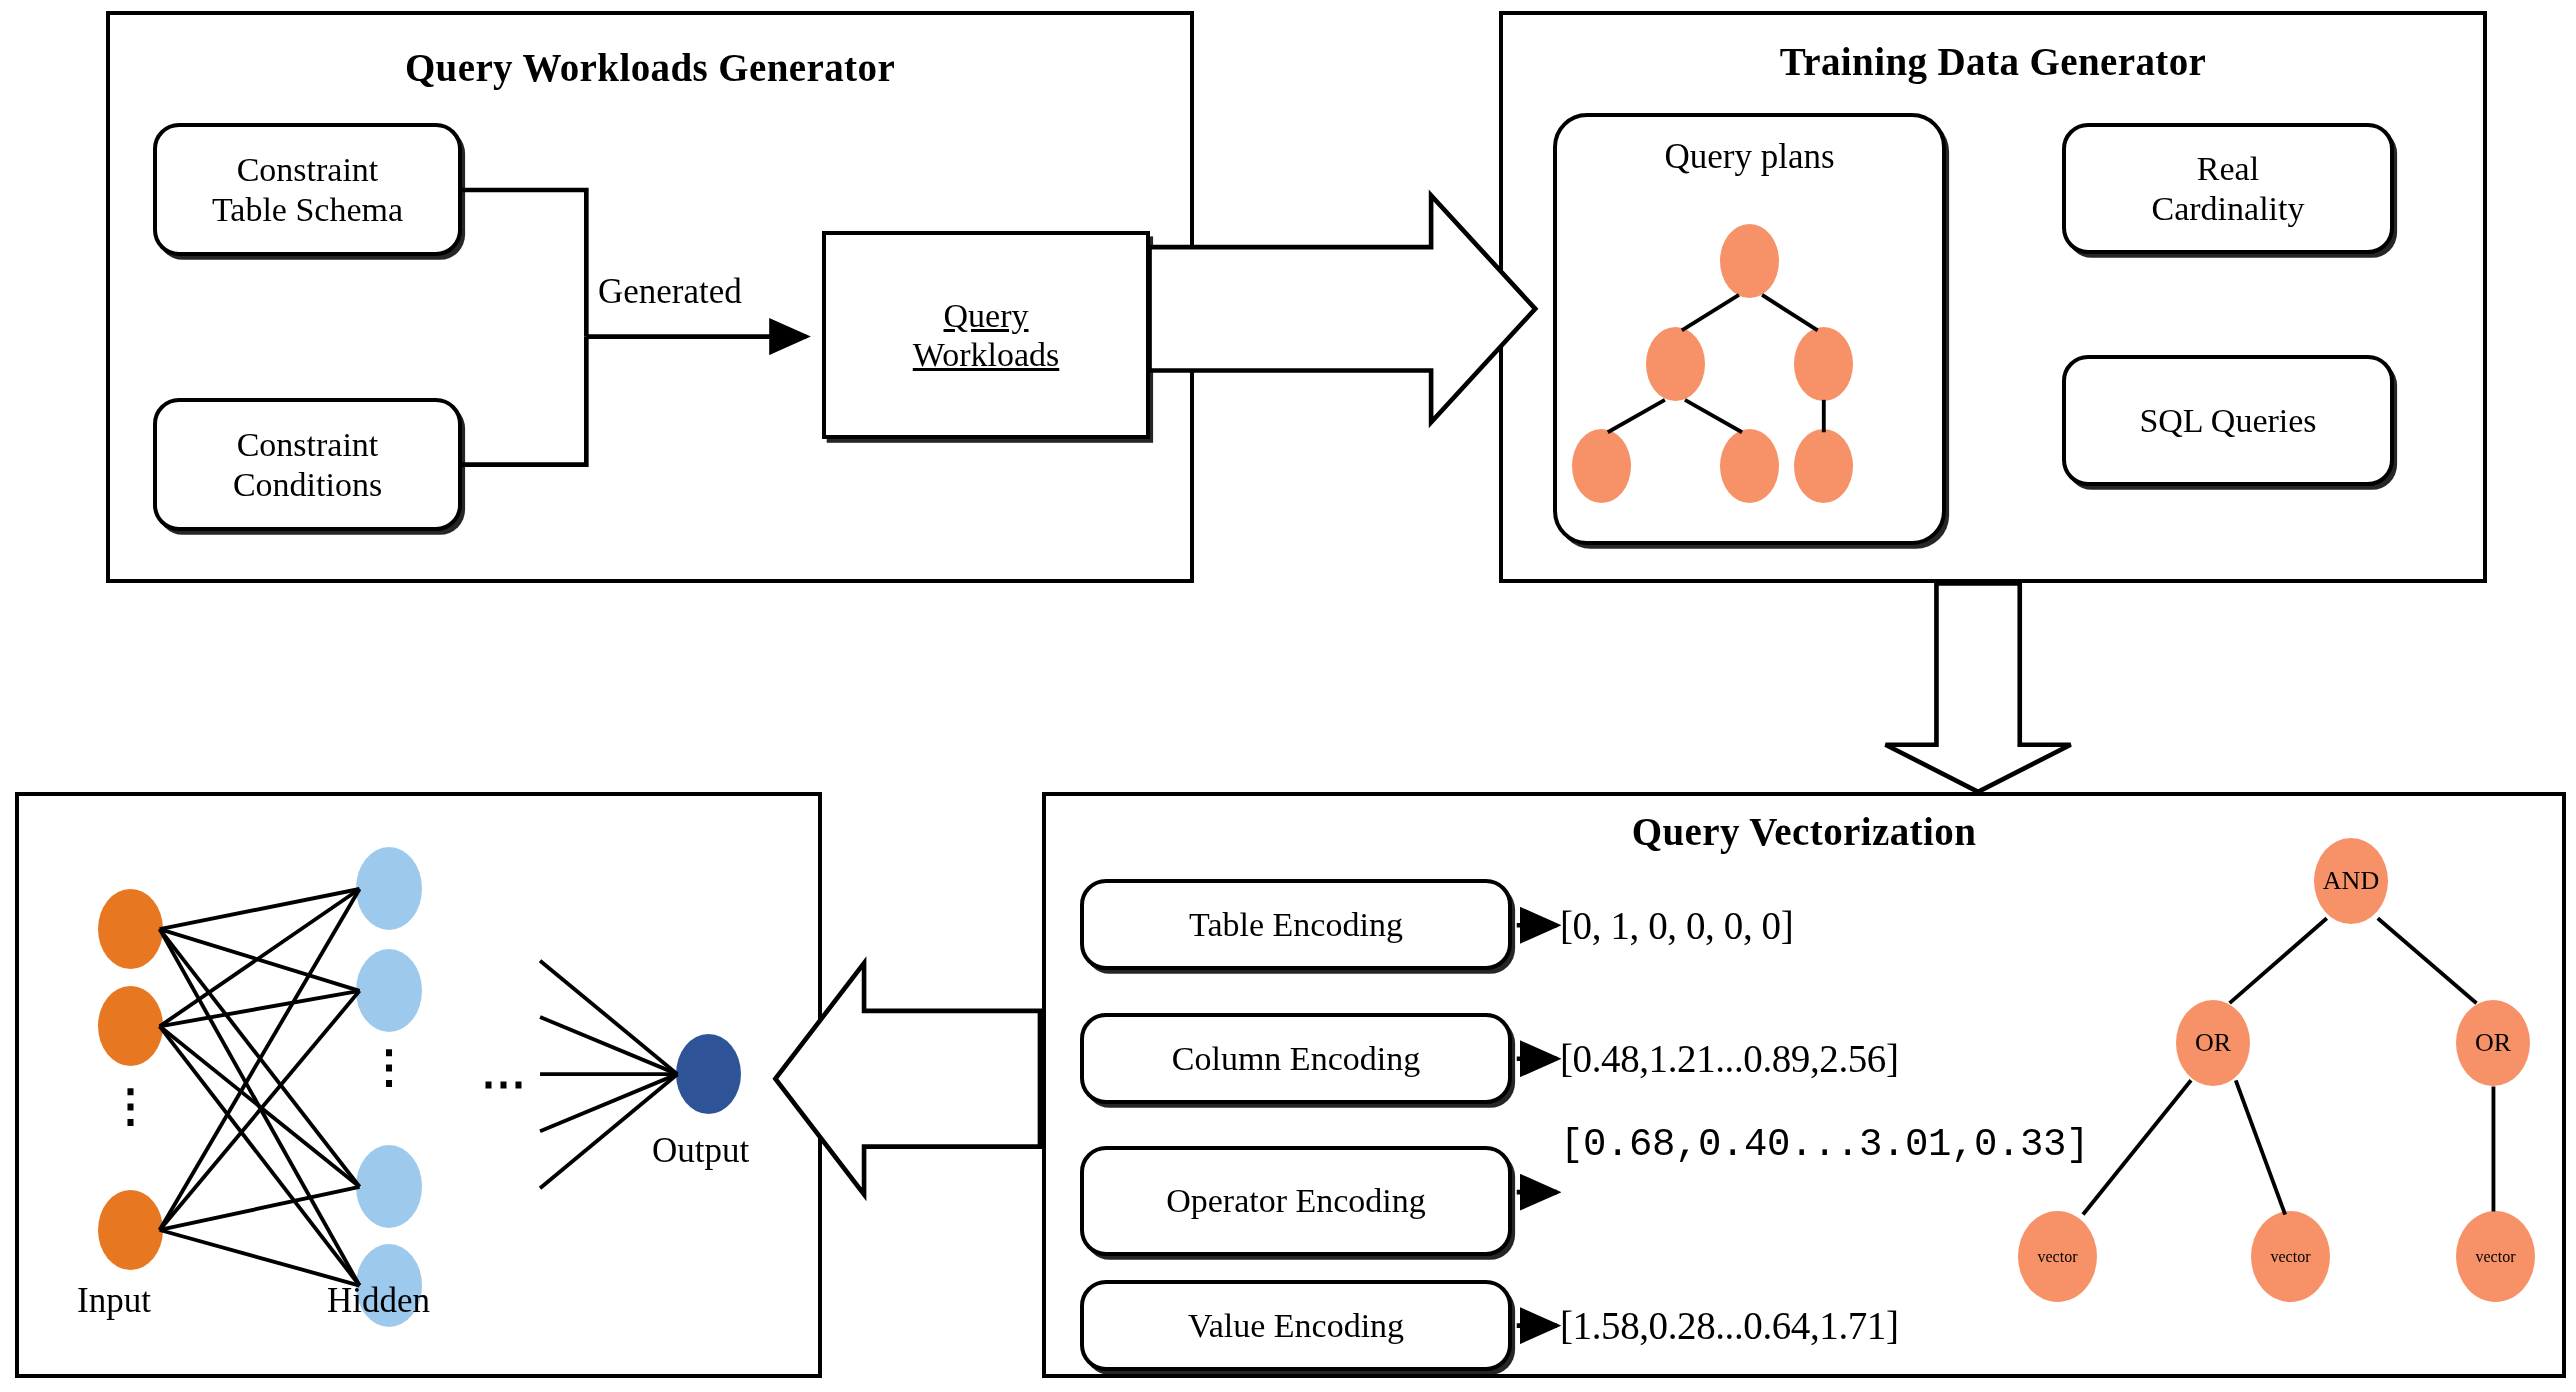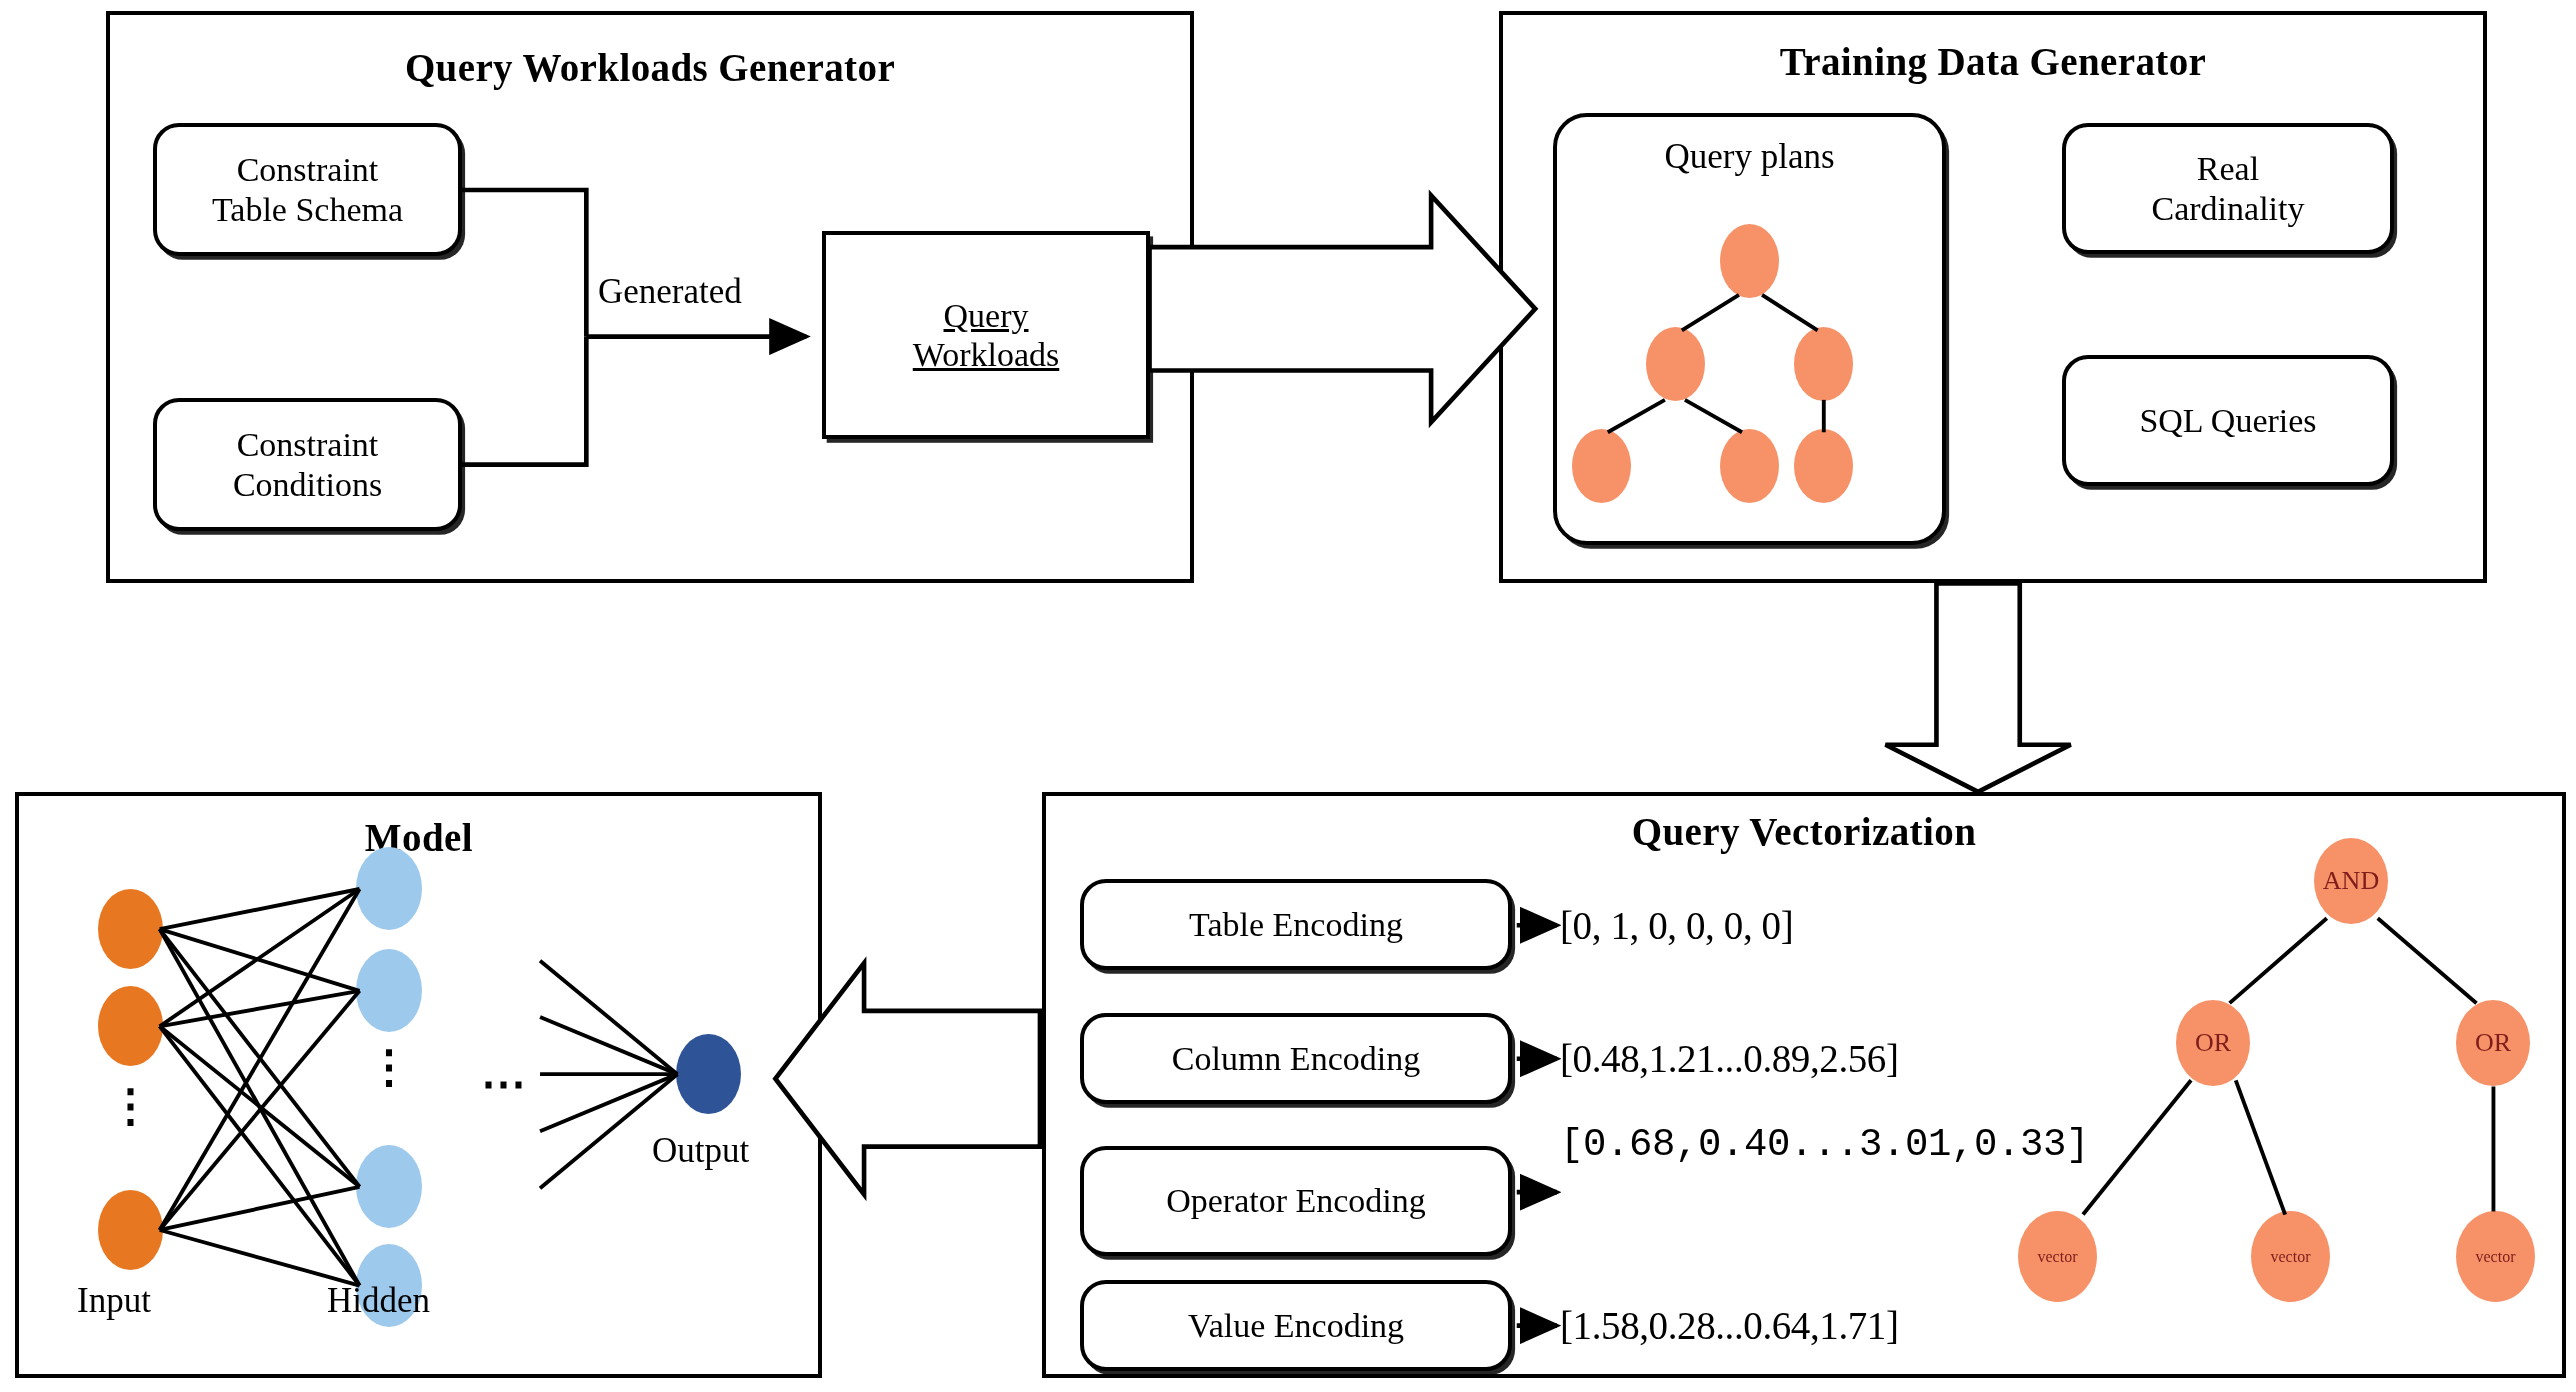--- a/index.html
+++ b/index.html
@@ -110,21 +110,21 @@
   .ln-thin{stroke:#000;stroke-width:5;fill:none;}
   .blockarrow{fill:#fff;stroke:#000;stroke-width:6;}
   
   .node{
     position:absolute;
     border-radius:50%;
     display:flex;
     align-items:center;
     justify-content:center;
     font-size:26px;
-    color:#7f1d1d;
+    color:#000000;
     box-sizing:border-box;
   }
   .node-sm{font-size:16px;}
   .dots-v{
     position:absolute;
     font-size:45px;
     line-height:.45;
     letter-spacing:0;
     text-align:center;
     font-weight:bold;
@@ -193,21 +193,20 @@
   <div class="node" style="left:1572px;top:429px;width:59px;height:74px;background:#F79268;"></div>
   <div class="node" style="left:1720px;top:429px;width:59px;height:74px;background:#F79268;"></div>
   <div class="node" style="left:1794px;top:429px;width:59px;height:74px;background:#F79268;"></div>
 
   <div class="txt" style="left:1265px;top:266px;">Dataset</div>
 
   <div class="vlabel" style="left:1994px;top:594px;">Vectors</div>
 
   <div class="panel" style="left:15.4px;top:792px;width:807px;height:586px;">
   </div>
-  <div class="panel-title" style="left:15.4px;top:815px;width:807px;">Model</div>
 
   <div class="node" style="left:98px;top:889px;width:65px;height:80px;background:#E87722;"></div>
   <div class="node" style="left:98px;top:986px;width:65px;height:80px;background:#E87722;"></div>
   <div class="node" style="left:98px;top:1190px;width:65px;height:80px;background:#E87722;"></div>
   <div class="dots-v" style="left:98px;top:1096px;width:65px;">⋮</div>
 
   <div class="node" style="left:356px;top:847px;width:66px;height:83px;background:#9DC9EC;"></div>
   <div class="node" style="left:356px;top:949px;width:66px;height:83px;background:#9DC9EC;"></div>
   <div class="node" style="left:356px;top:1145px;width:66px;height:83px;background:#9DC9EC;"></div>
   <div class="node" style="left:356px;top:1244px;width:66px;height:83px;background:#9DC9EC;"></div>

